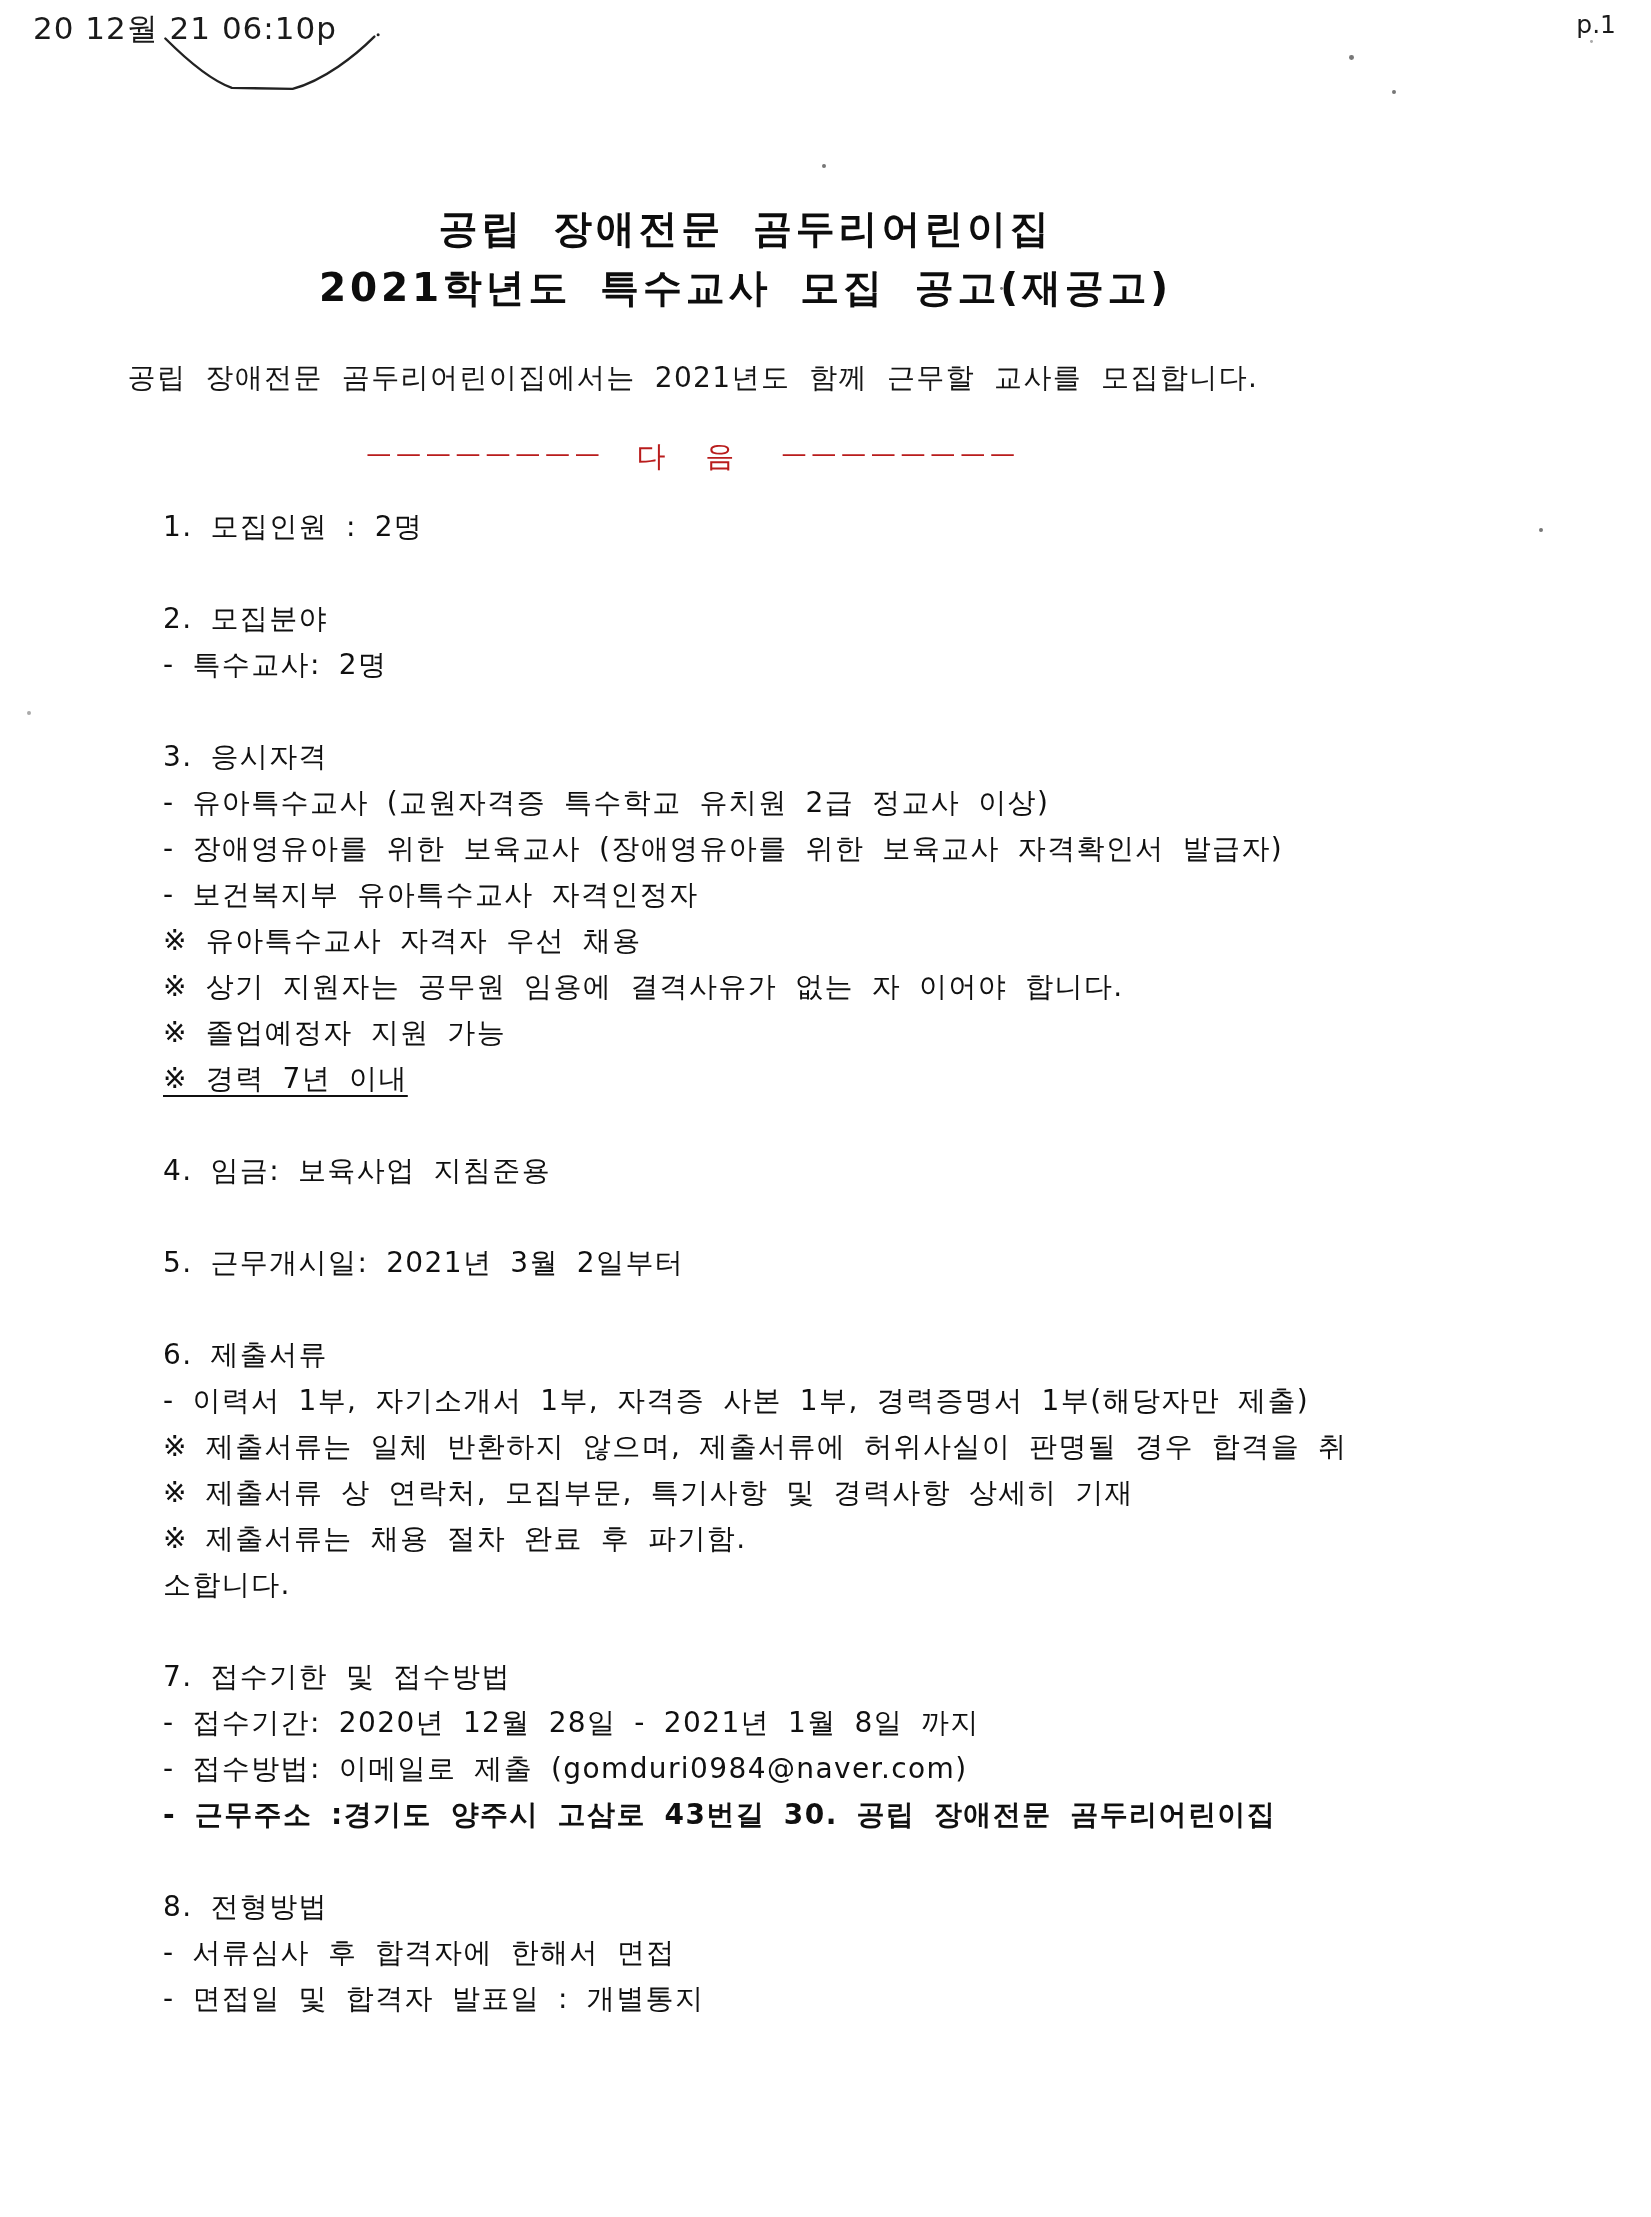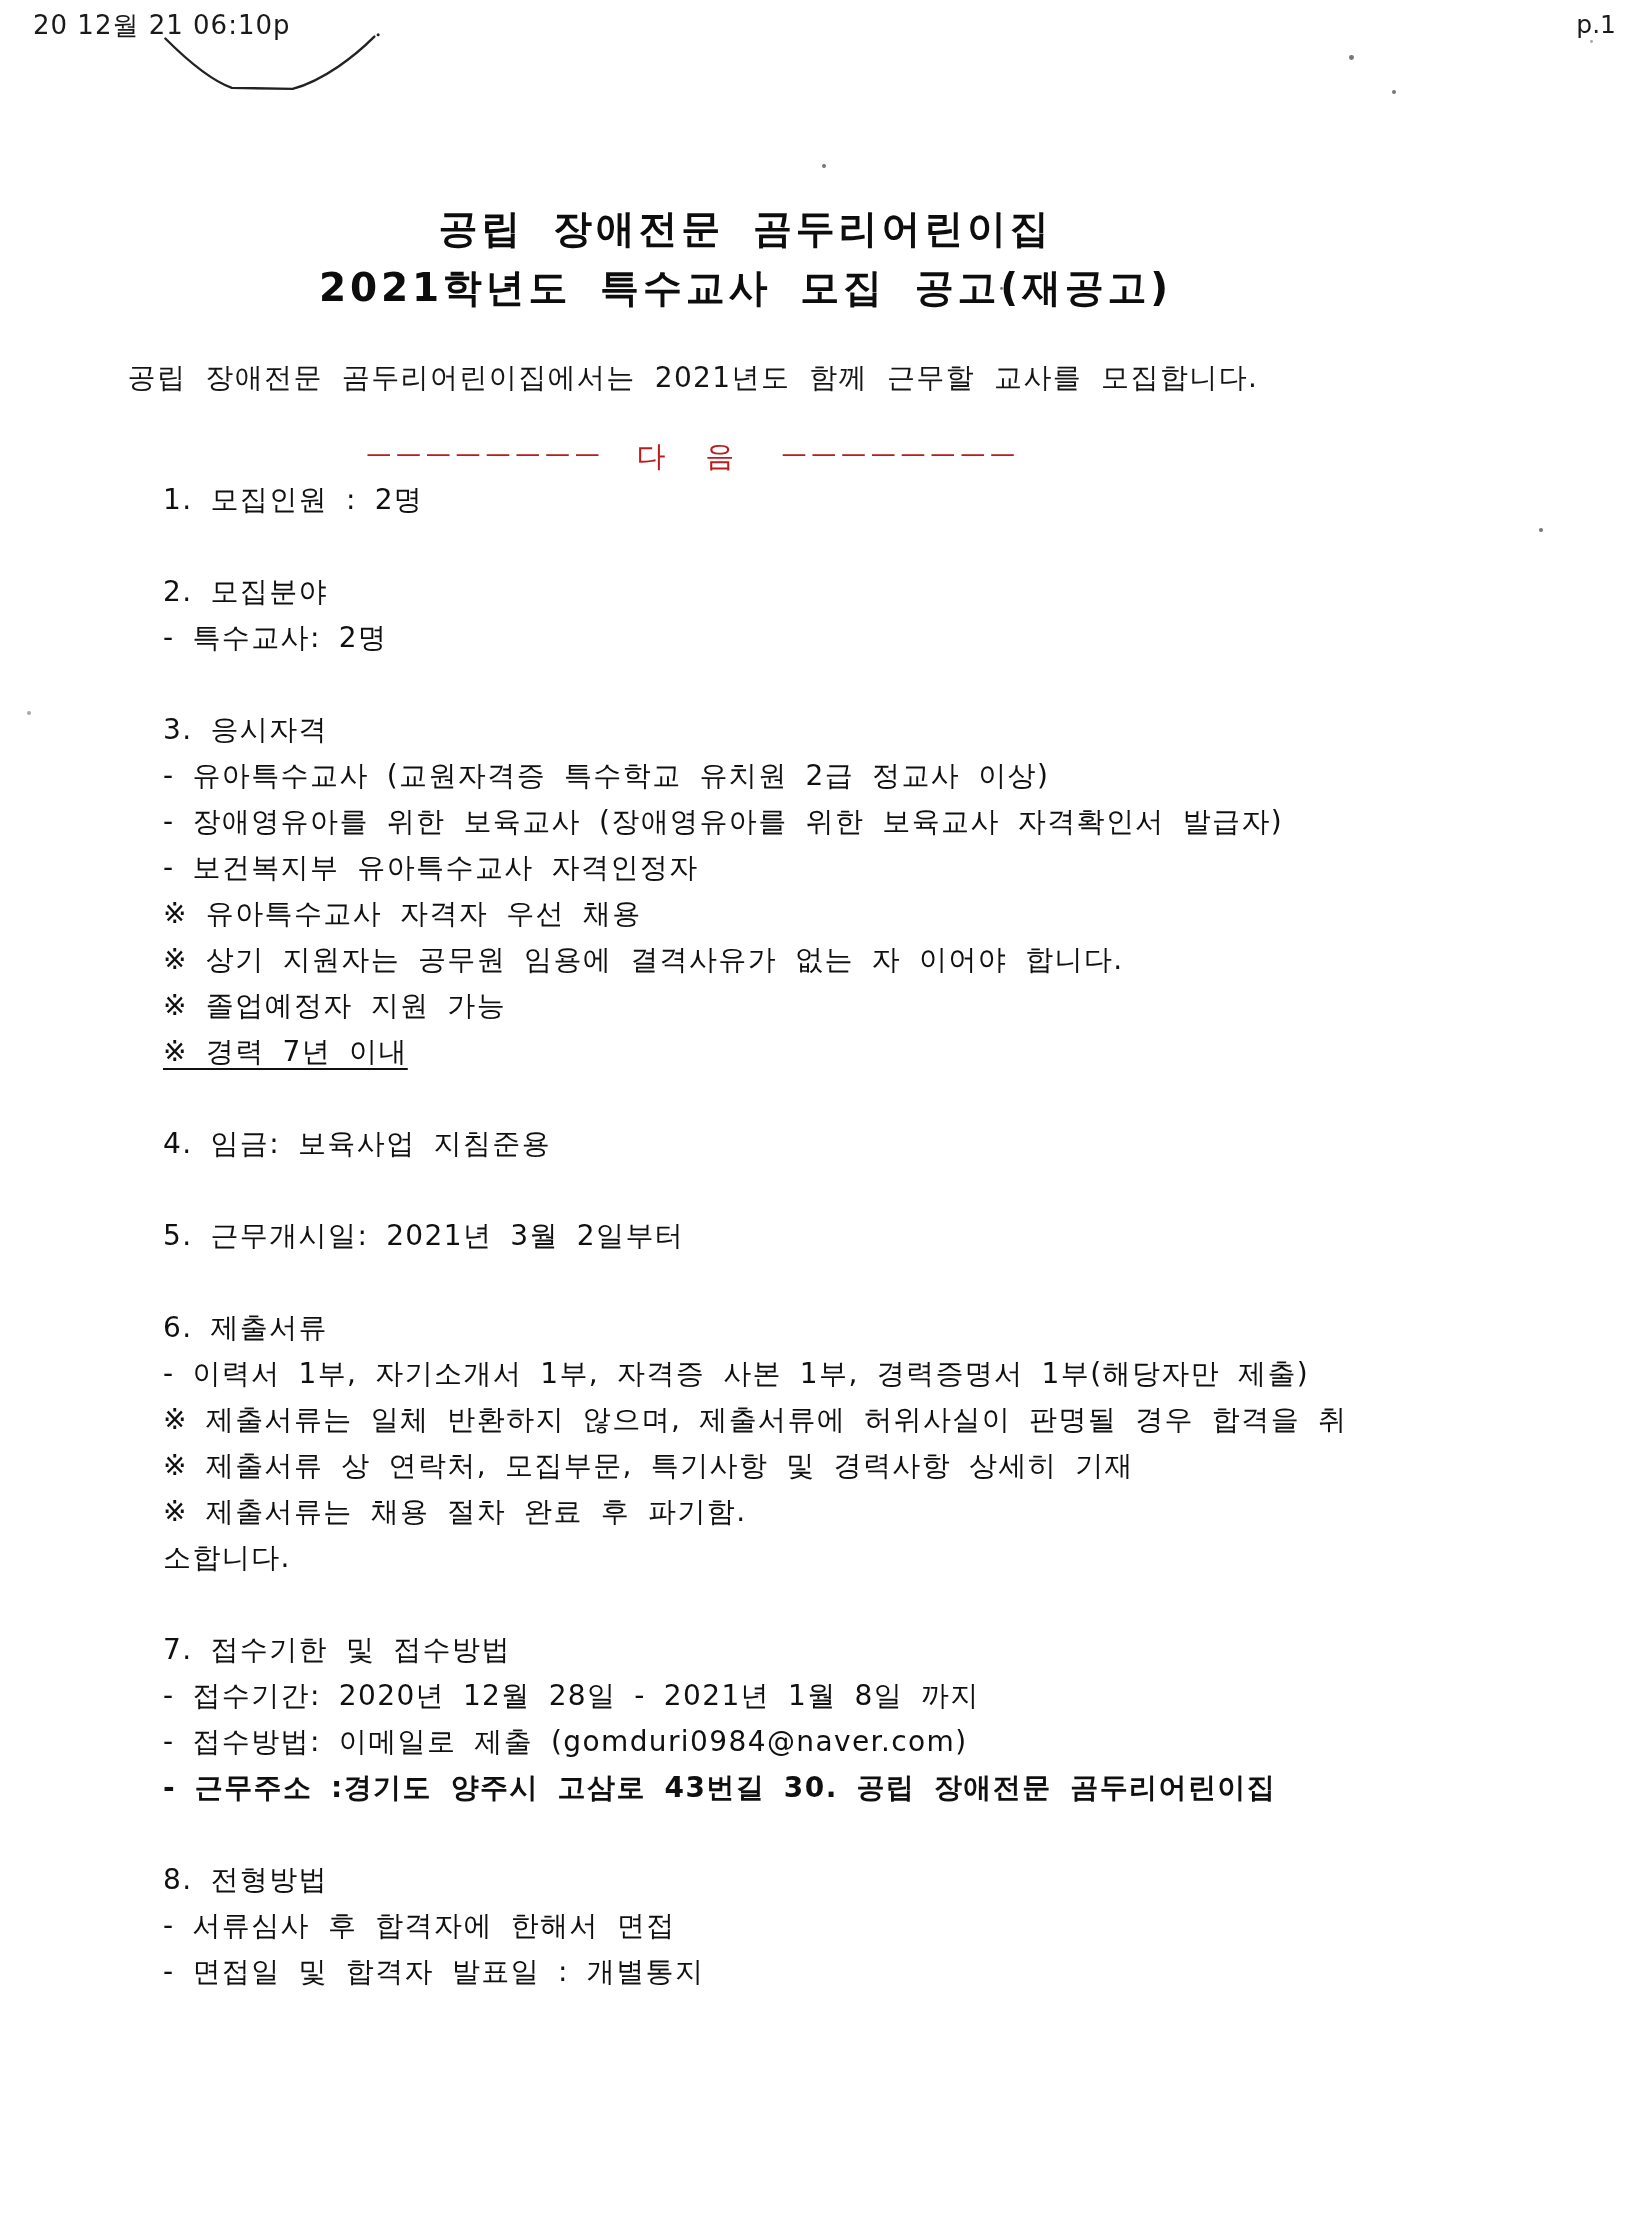--- a/index.html
+++ b/index.html
@@ -14,21 +14,21 @@
     background: #ffffff;
     color: #111111;
     font-family: "DejaVu Sans", sans-serif;
     overflow: hidden;
   }
   
   .fax-header-left {
     position: absolute;
     top: 7.6px;
     left: 33px;
-    font-size: 26px;
+    font-size: 31px;
     letter-spacing: 1px;
     color: #1a1a1a;
   }
   .fax-header-right {
     position: absolute;
     top: 9.6px;
     right: 36px;
     font-size: 25px;
     color: #1a1a1a;
   }
@@ -100,20 +100,21 @@
     top: -3.8px;
   }
   .divider .label {
     display: inline-block;
     margin: 0 21px;
     font-size: 29px;
     letter-spacing: 15.3px;
     font-weight: 500;
   }
   .sections {
+    margin-top: 27px;
     padding-left: 163px;
     padding-right: 96px;
   }
   .section {
     margin-bottom: 46px;
   }
   .line {
     font-size: 28px;
     line-height: 46px;
     letter-spacing: 1.4px;

